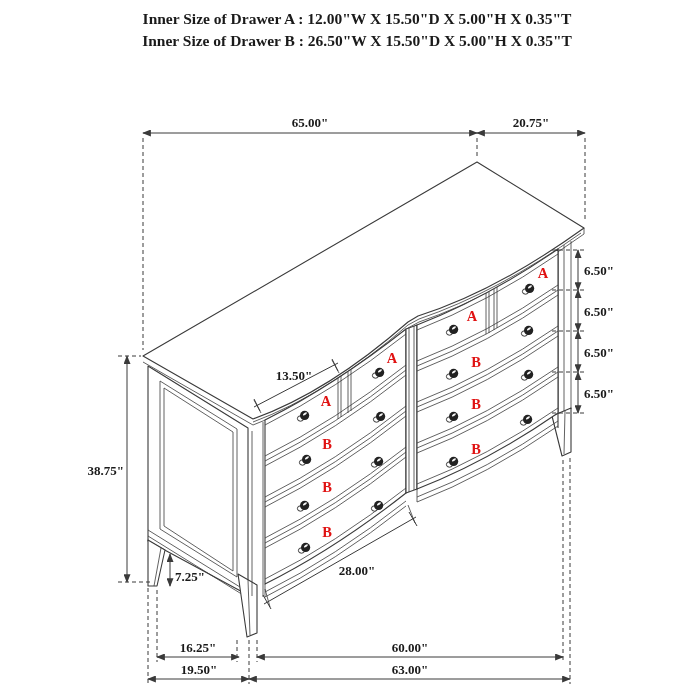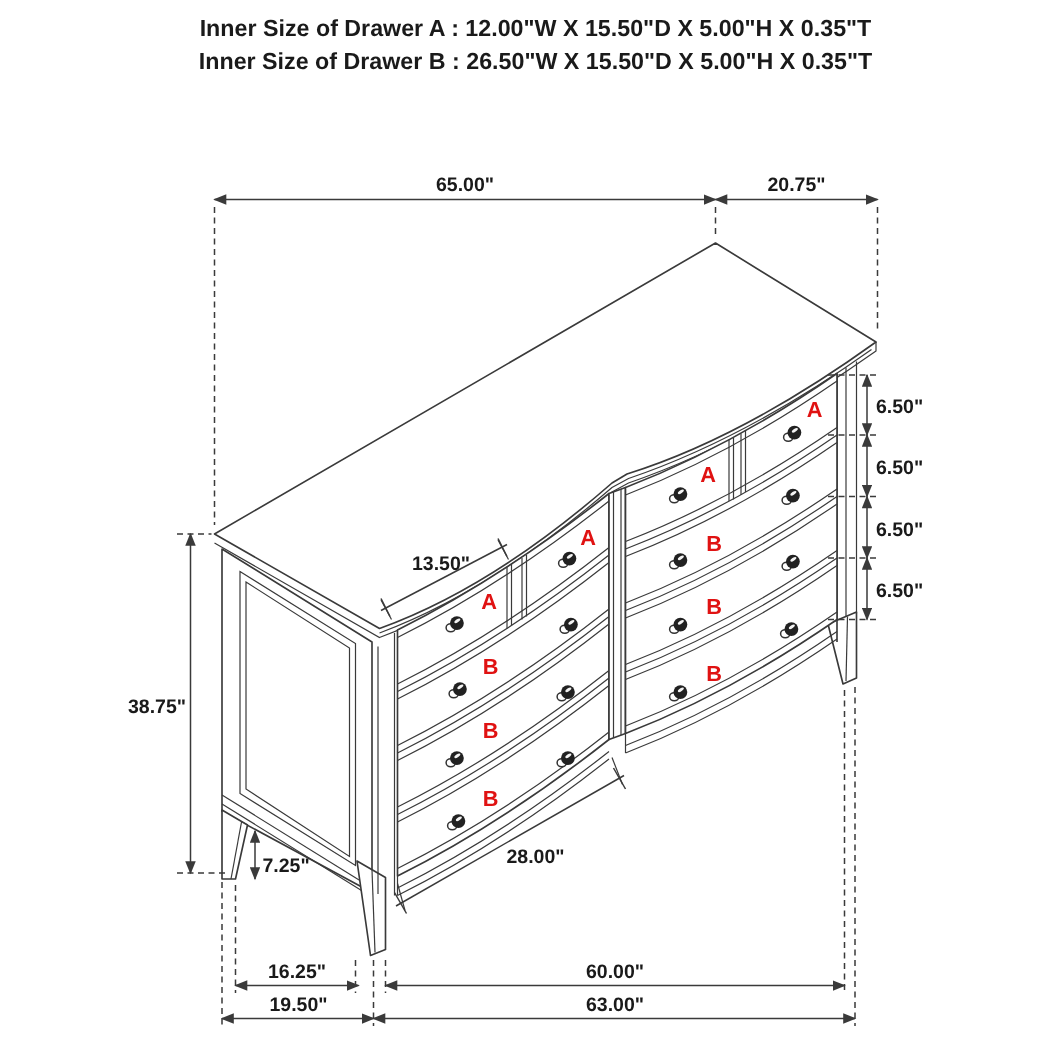--- a/index.html
+++ b/index.html
@@ -1,17 +1,17 @@
 <!DOCTYPE html>
 <html><head>
 <meta charset="utf-8">
 <style>
   html,body{margin:0;padding:0;background:#ffffff;}
   .page{width:700px;height:700px;position:relative;background:#fff;overflow:hidden;
-        font-family:Liberation Sans, sans-serif;}
+        font-family:Liberation Serif, serif;}
   svg{display:block;}
   .struct{fill:none;stroke:#3a3a3a;stroke-width:1.1;stroke-linejoin:round;}
   .structf{fill:#ffffff;stroke:#3a3a3a;stroke-width:1.1;stroke-linejoin:round;}
   .thin{fill:none;stroke:#3a3a3a;stroke-width:0.8;}
   .dim{fill:none;stroke:#3a3a3a;stroke-width:1;}
   .ext{fill:none;stroke:#3a3a3a;stroke-width:1;stroke-dasharray:4 3;}
   .dimtxt{font-size:13px;font-weight:bold;fill:#1a1a1a;}
   .titletxt{font-size:15.5px;font-weight:bold;fill:#1a1a1a;}
   .redtxt{font-size:14.5px;font-weight:bold;fill:#e01212;}
   .legf{fill:#ffffff;stroke:#3a3a3a;stroke-width:1.1;stroke-linejoin:round;}

